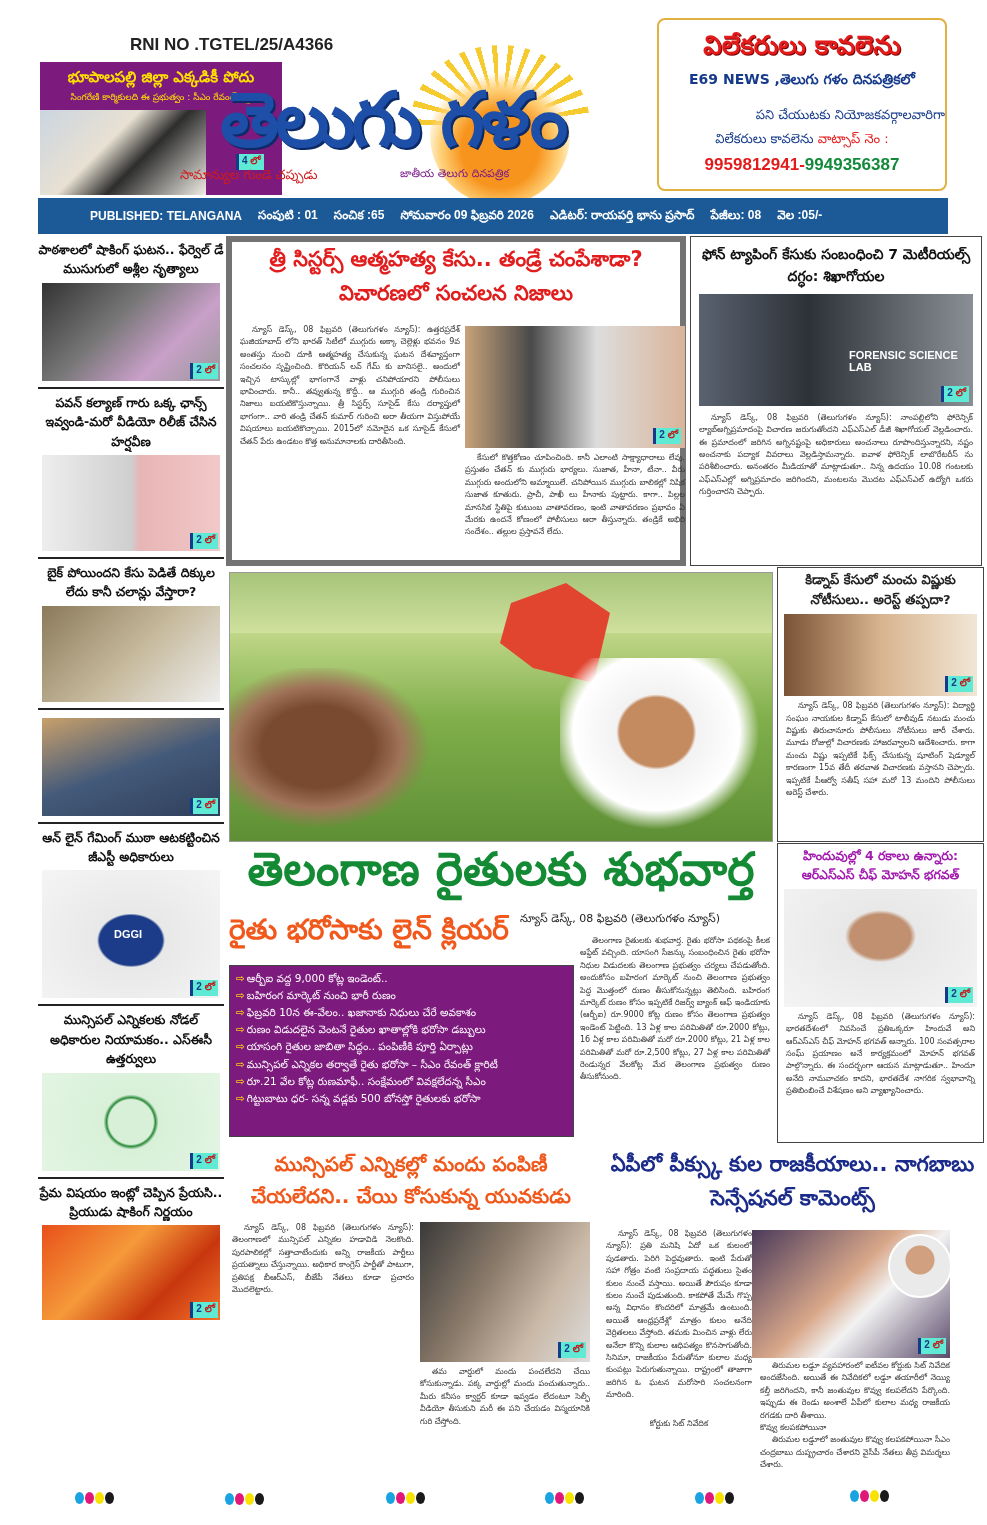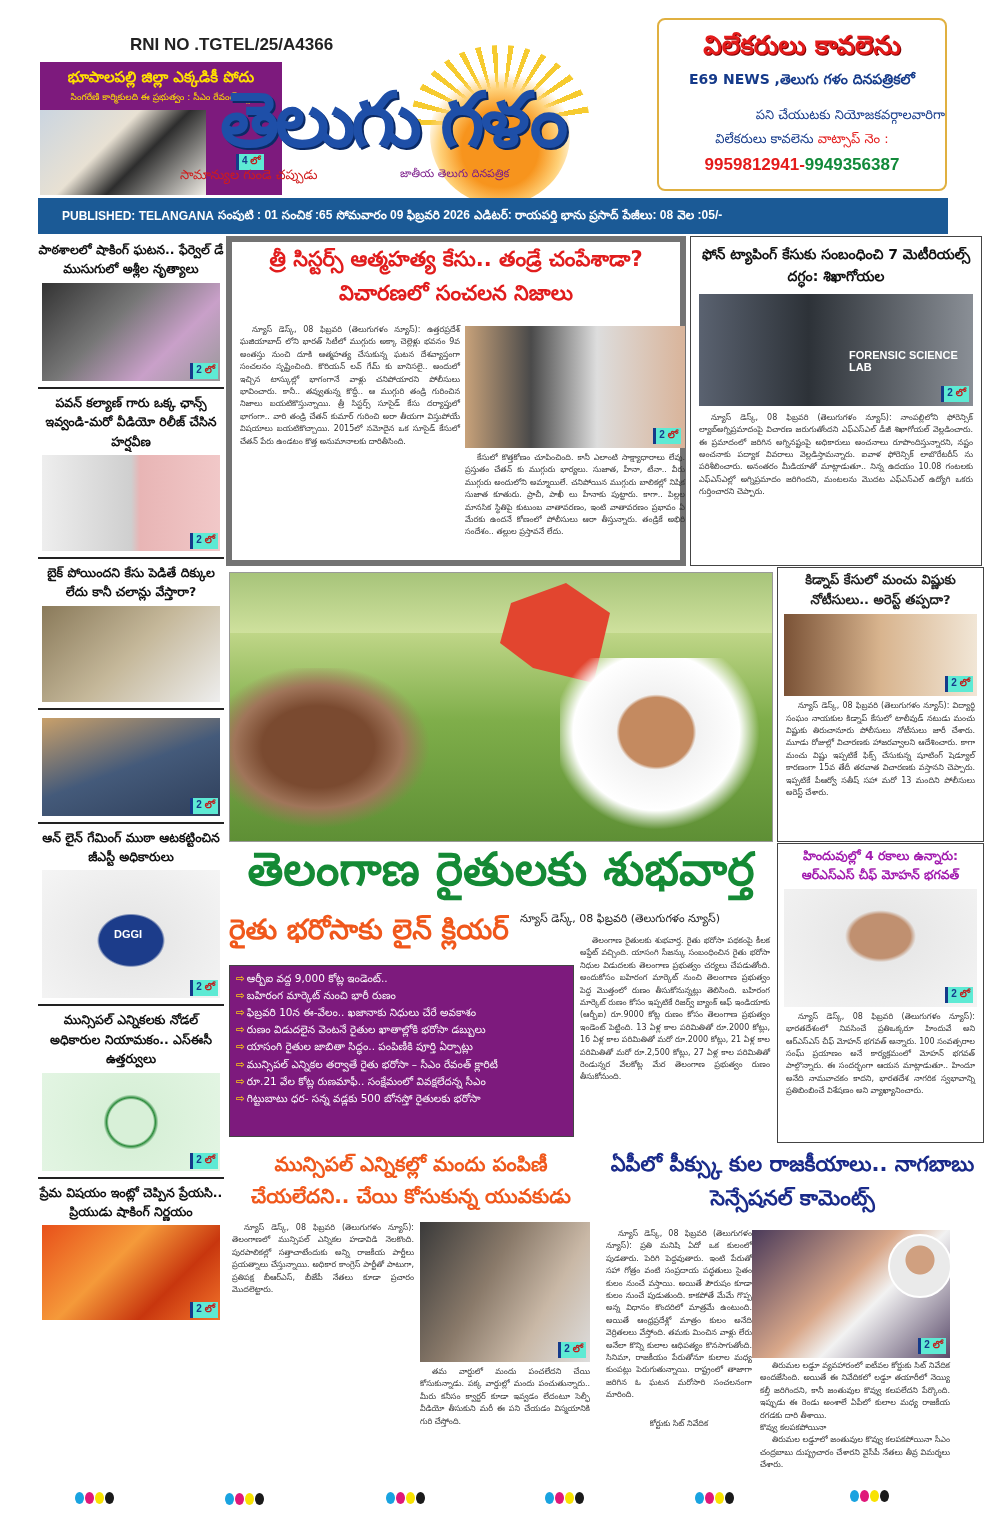--- a/index.html
+++ b/index.html
@@ -20,21 +20,21 @@
   .logo .tag1 { position: absolute; left: -110px; top: 112px; font-size: 13px; color: #d01c1c; }
   .logo .tag2 { position: absolute; left: 110px; top: 112px; font-size: 11px; color: #7a1a8a; }
   .adbox { left: 657px; top: 18px; width: 290px; height: 173px; border: 2px solid #e0b040; border-radius: 8px; text-align: center; }
   .adbox .t1 { font-size: 26px; font-weight: bold; color: #e41b1b; margin-top: 10px; text-shadow: 1px 1px 0 #7a0000; }
   .adbox .t2 { font-size: 14px; color: #153a8a; font-weight: bold; margin-top: 4px; }
   .adbox .t3 { font-size: 13px; color: #153a8a; margin-top: 16px; text-align: right; }
   .adbox .t4 { font-size: 13px; color: #153a8a; margin-top: 6px; }
   .adbox .t4 span { color: #e41b1b; }
   .adbox .t5 { font-size: 17px; font-weight: bold; margin-top: 6px; font-family: "Liberation Sans", sans-serif; }
   .adbox .t5 .r { color: #e41b1b; } .adbox .t5 .g { color: #128a3a; }
-  .infobar { left: 38px; top: 198px; width: 910px; height: 36px; background: #1b5a96; color: #fff; font-size: 12px; display: flex; align-items: center; gap: 4px; padding-left: 24px; font-family: "Liberation Sans", sans-serif; font-weight: bold; }
+  .infobar { left: 38px; top: 198px; width: 910px; height: 36px; background: #1b5a96; color: #fff; font-size: 12px; display: flex; align-items: center; gap: 16px; padding-left: 52px; font-family: "Liberation Sans", sans-serif; font-weight: bold; }
   .leftcol { left: 38px; top: 236px; width: 186px; }
   .lstory { border-top: 2px solid #222; padding: 4px 0 2px; text-align: center; }
   .lstory:first-child { border-top: none; }
   .lstory .hl { font-size: 12.5px; font-weight: bold; color: #111; line-height: 1.55; }
   .lstory .img { position: relative; height: 100px; margin: 4px 4px 4px; }
   .lstory .img .badge { position: absolute; right: 2px; bottom: 2px; }
   .center-top { left: 226px; top: 236px; width: 460px; height: 330px; border: 6px solid #737373; }
   .center-top .h1 { color: #e11d1d; font-size: 21px; font-weight: bold; text-align: center; line-height: 1.5; margin-top: 2px; }
   .body-txt { font-size: 8px; line-height: 1.55; color: #333; text-align: justify; text-indent: 12px; }
   .right-top { left: 690px; top: 236px; width: 292px; height: 330px; border: 1.5px solid #444; }

